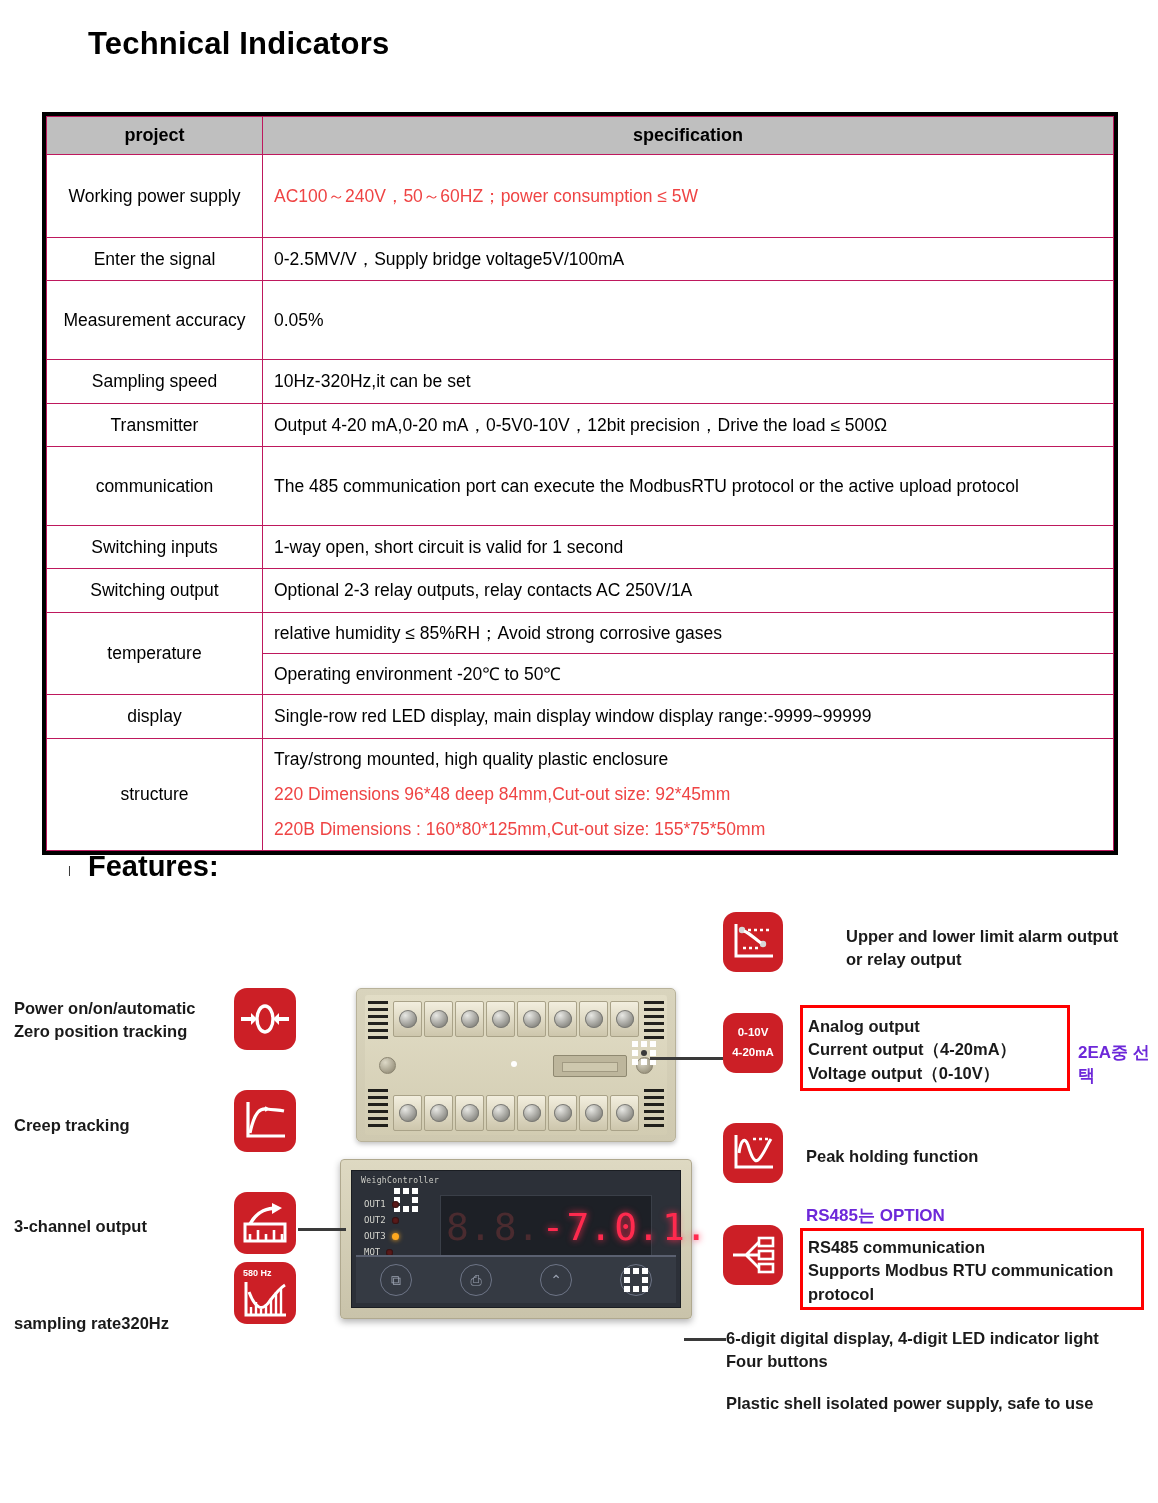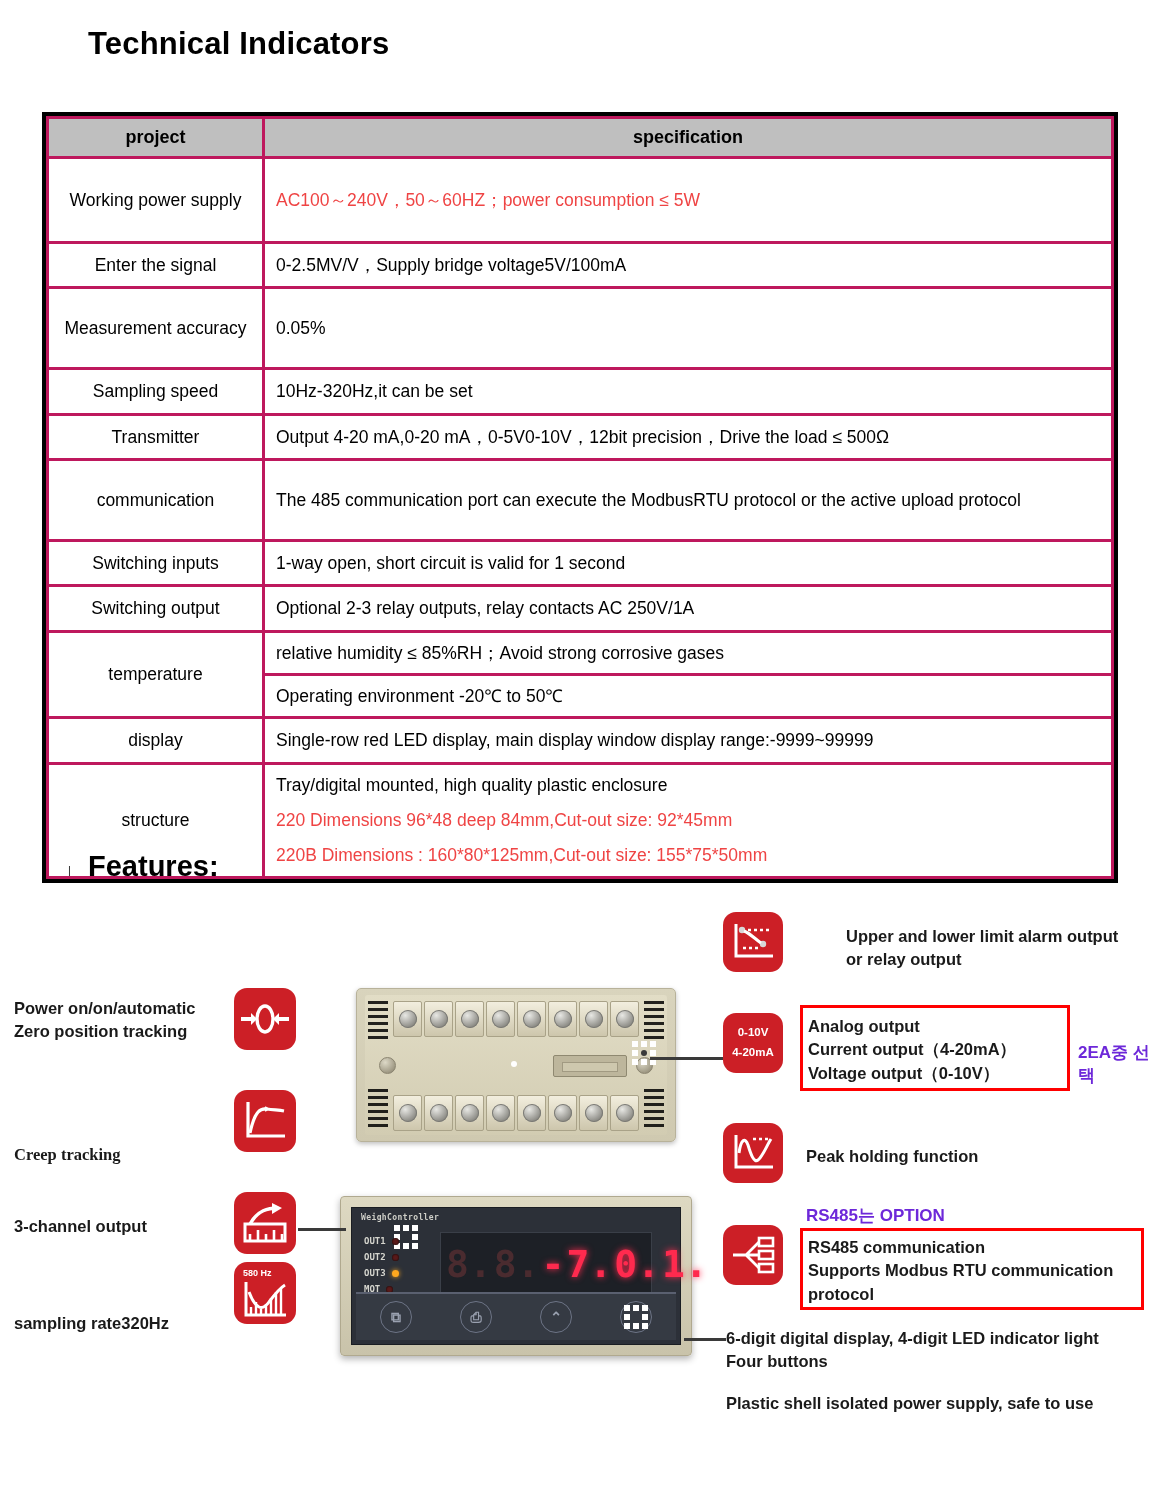--- a/index.html
+++ b/index.html
@@ -37,21 +37,21 @@
     box-sizing: border-box;
     background: #fff;
   }
   table.spec {
     border-collapse: collapse;
     width: 100%;
     table-layout: fixed;
   }
   table.spec col.c1 { width: 216px; }
   table.spec th, table.spec td {
-    border: 3px solid #be185d;
+    border: 1px solid #be185d;
     font-size: 17.5px;
     font-weight: normal;
     vertical-align: middle;
     line-height: 1.62;
   }
   table.spec thead th {
     background: #bfbfbf;
     font-weight: bold;
     text-align: center;
     height: 33px;
@@ -190,28 +190,27 @@
   .rear-dot {
     position: absolute;
     left: 154px; top: 72px;
     width: 6px; height: 6px; border-radius: 50%;
     background: #fff;
   }
 
   .device-front {
     position: absolute;
     left: 340px;
-    top: 1196px;
+    top: 1159px;
     width: 350px;
     height: 158px;
     background: linear-gradient(#ded9c2, #c9c3aa);
     border-radius: 4px;
     border: 1px solid #b0a98f;
     box-shadow: 0 3px 7px rgba(0,0,0,.3);
-    font-weight: bold;
   }
   .front-face {
     position: absolute;
     left: 10px; top: 10px; right: 10px; bottom: 10px;
     background: #2c3038;
     border: 1px solid #1a1d22;
   }
   .brand {
     position: absolute;
     left: 9px; top: 5px;
@@ -399,21 +398,21 @@
       </tr>
       <tr>
         <td class="proj">display</td>
         <td class="spec-val">
           <span class="val-line">Single-row red LED display, main display window display range:-9999~99999</span>
         </td>
       </tr>
       <tr>
         <td class="proj">structure</td>
         <td class="spec-val">
-          <span class="val-line">Tray/digital mounted, high quality plastic enclosure</span>
+          <span class="val-line">Tray/strong mounted, high quality plastic enclosure</span>
           <span class="val-line red">220 Dimensions 96*48 deep 84mm,Cut-out size: 92*45mm</span>
           <span class="val-line red">220B Dimensions : 160*80*125mm,Cut-out size: 155*75*50mm</span>
         </td>
       </tr>
     </tbody>
   </table>
 </div>
 
 <div class="features-bullet">|</div>
 <div class="features-heading">Features:</div>
@@ -423,21 +422,21 @@
 <div class="feature-icon" style="left:234px; top:988px; width:62px; height:62px;">
   <svg width="52" height="32" viewBox="0 0 52 32" aria-hidden="true">
     <ellipse cx="26" cy="16" rx="8" ry="13" fill="none" stroke="#fff" stroke-width="3.4"></ellipse>
     <path d="M2 16 H13" stroke="#fff" stroke-width="4"></path>
     <path d="M12 10 L18 16 L12 22 Z" fill="#fff"></path>
     <path d="M50 16 H39" stroke="#fff" stroke-width="4"></path>
     <path d="M40 10 L34 16 L40 22 Z" fill="#fff"></path>
   </svg>
 </div>
 
-<div class="feat-label right" style="left:14px; top:1144px; width:205px;font-family:Liberation Serif, serif;">Creep tracking</div>
+<div class="feat-label right" style="left:14px; top:1114px; width:205px;">Creep tracking</div>
 <div class="feature-icon" style="left:234px; top:1090px; width:62px; height:62px;">
   <svg width="44" height="42" viewBox="0 0 44 42" aria-hidden="true">
     <path d="M5 2 V36 H42" stroke="#fff" stroke-width="3.2" fill="none"></path>
     <path d="M7 33 C12 10, 18 8, 24 9 C30 10, 36 10, 41 11" stroke="#fff" stroke-width="3.2" fill="none"></path>
     <path d="M22 7 l3 2 -3 2" stroke="#fff" stroke-width="2" fill="none"></path>
   </svg>
 </div>
 
 <div class="feat-label right" style="left:14px; top:1215px; width:205px;">3-channel output</div>
 <div class="feature-icon" style="left:234px; top:1192px; width:62px; height:62px;">

